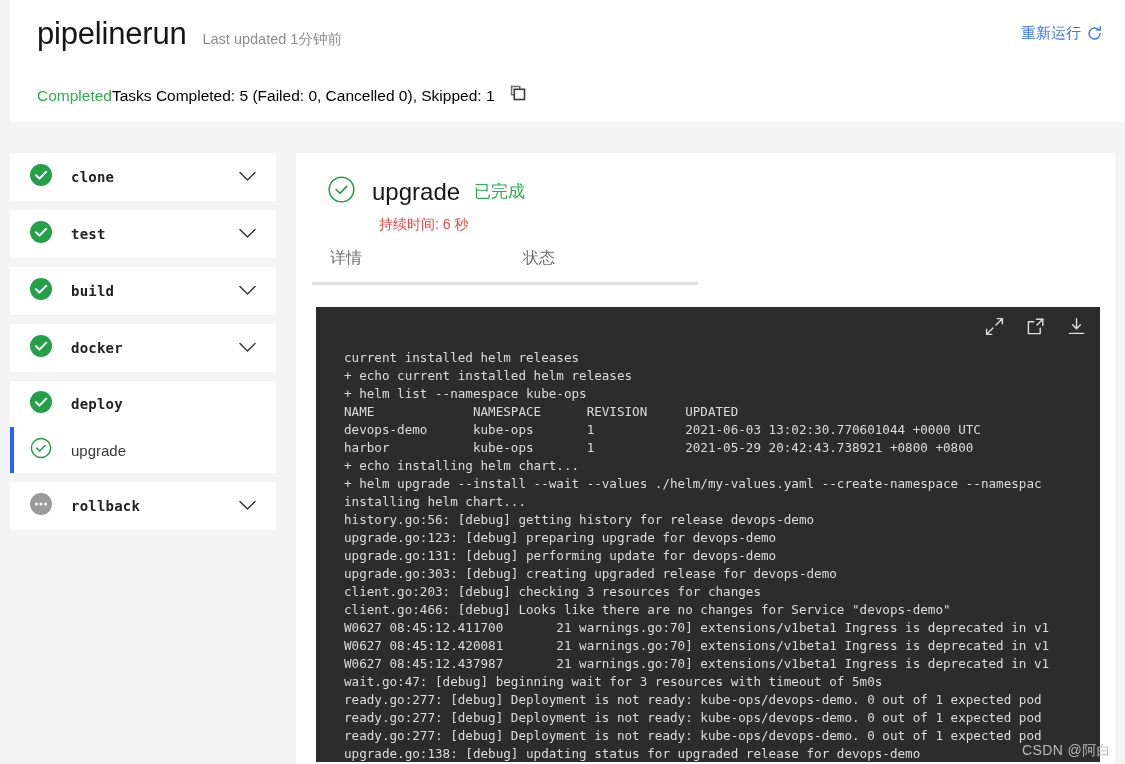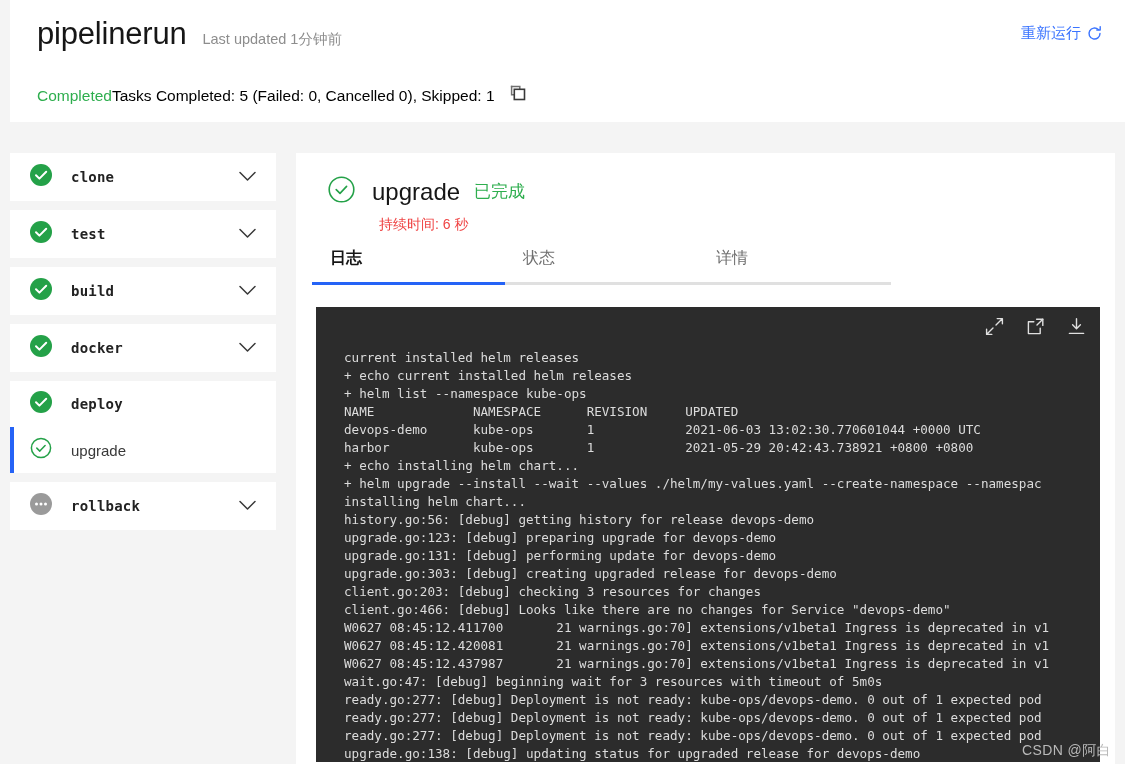--- a/index.html
+++ b/index.html
@@ -283,23 +283,22 @@
               <path d="M8.2 13.6l3.8 3.8 6.6-7" stroke="#24a148" stroke-width="1.6" fill="none" stroke-linecap="round" stroke-linejoin="round"></path>
             </svg>
         </span>
         <span class="step-name">upgrade</span>
         <span class="step-state">已完成</span>
       </div>
       <div class="step-duration">持续时间: 6 秒</div>
     </div>
 
     <div class="tabs">
-      <div class="tab active">日志</div>
+      <div class="tab">详情</div>
       <div class="tab">状态</div>
-      <div class="tab">详情</div>
     </div>
 
     <div class="terminal">
       <div class="term-toolbar">
         <span>
           <svg width="19" height="19" viewBox="0 0 19 19" fill="none">
             <path d="M11 8l6-6M12.2 1.6H17.4V6.8" stroke="#e0e0e0" stroke-width="1.4" stroke-linecap="round" stroke-linejoin="round"></path>
             <path d="M8 11l-6 6M6.8 17.4H1.6V12.2" stroke="#e0e0e0" stroke-width="1.4" stroke-linecap="round" stroke-linejoin="round"></path>
           </svg>
         </span>

